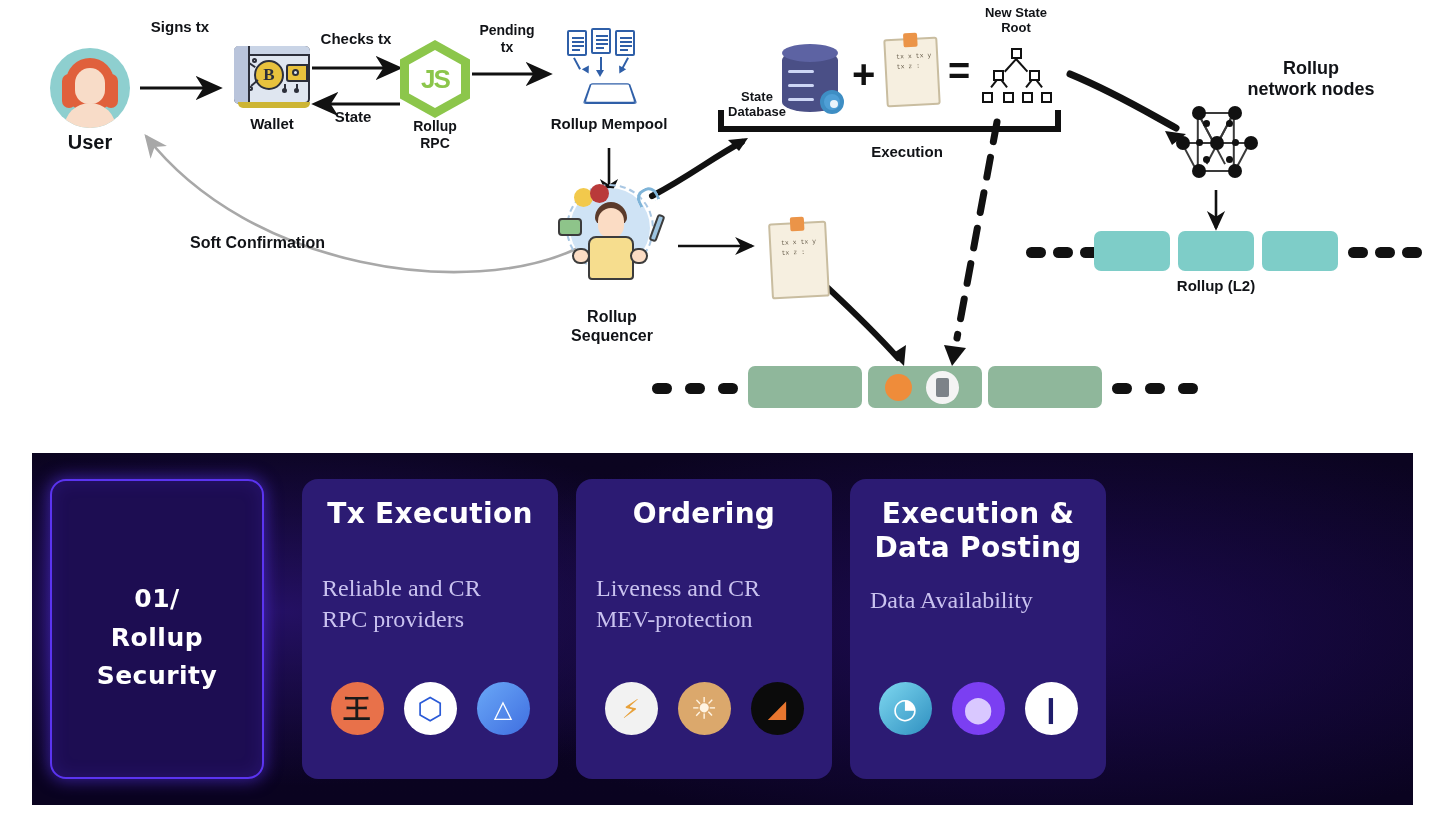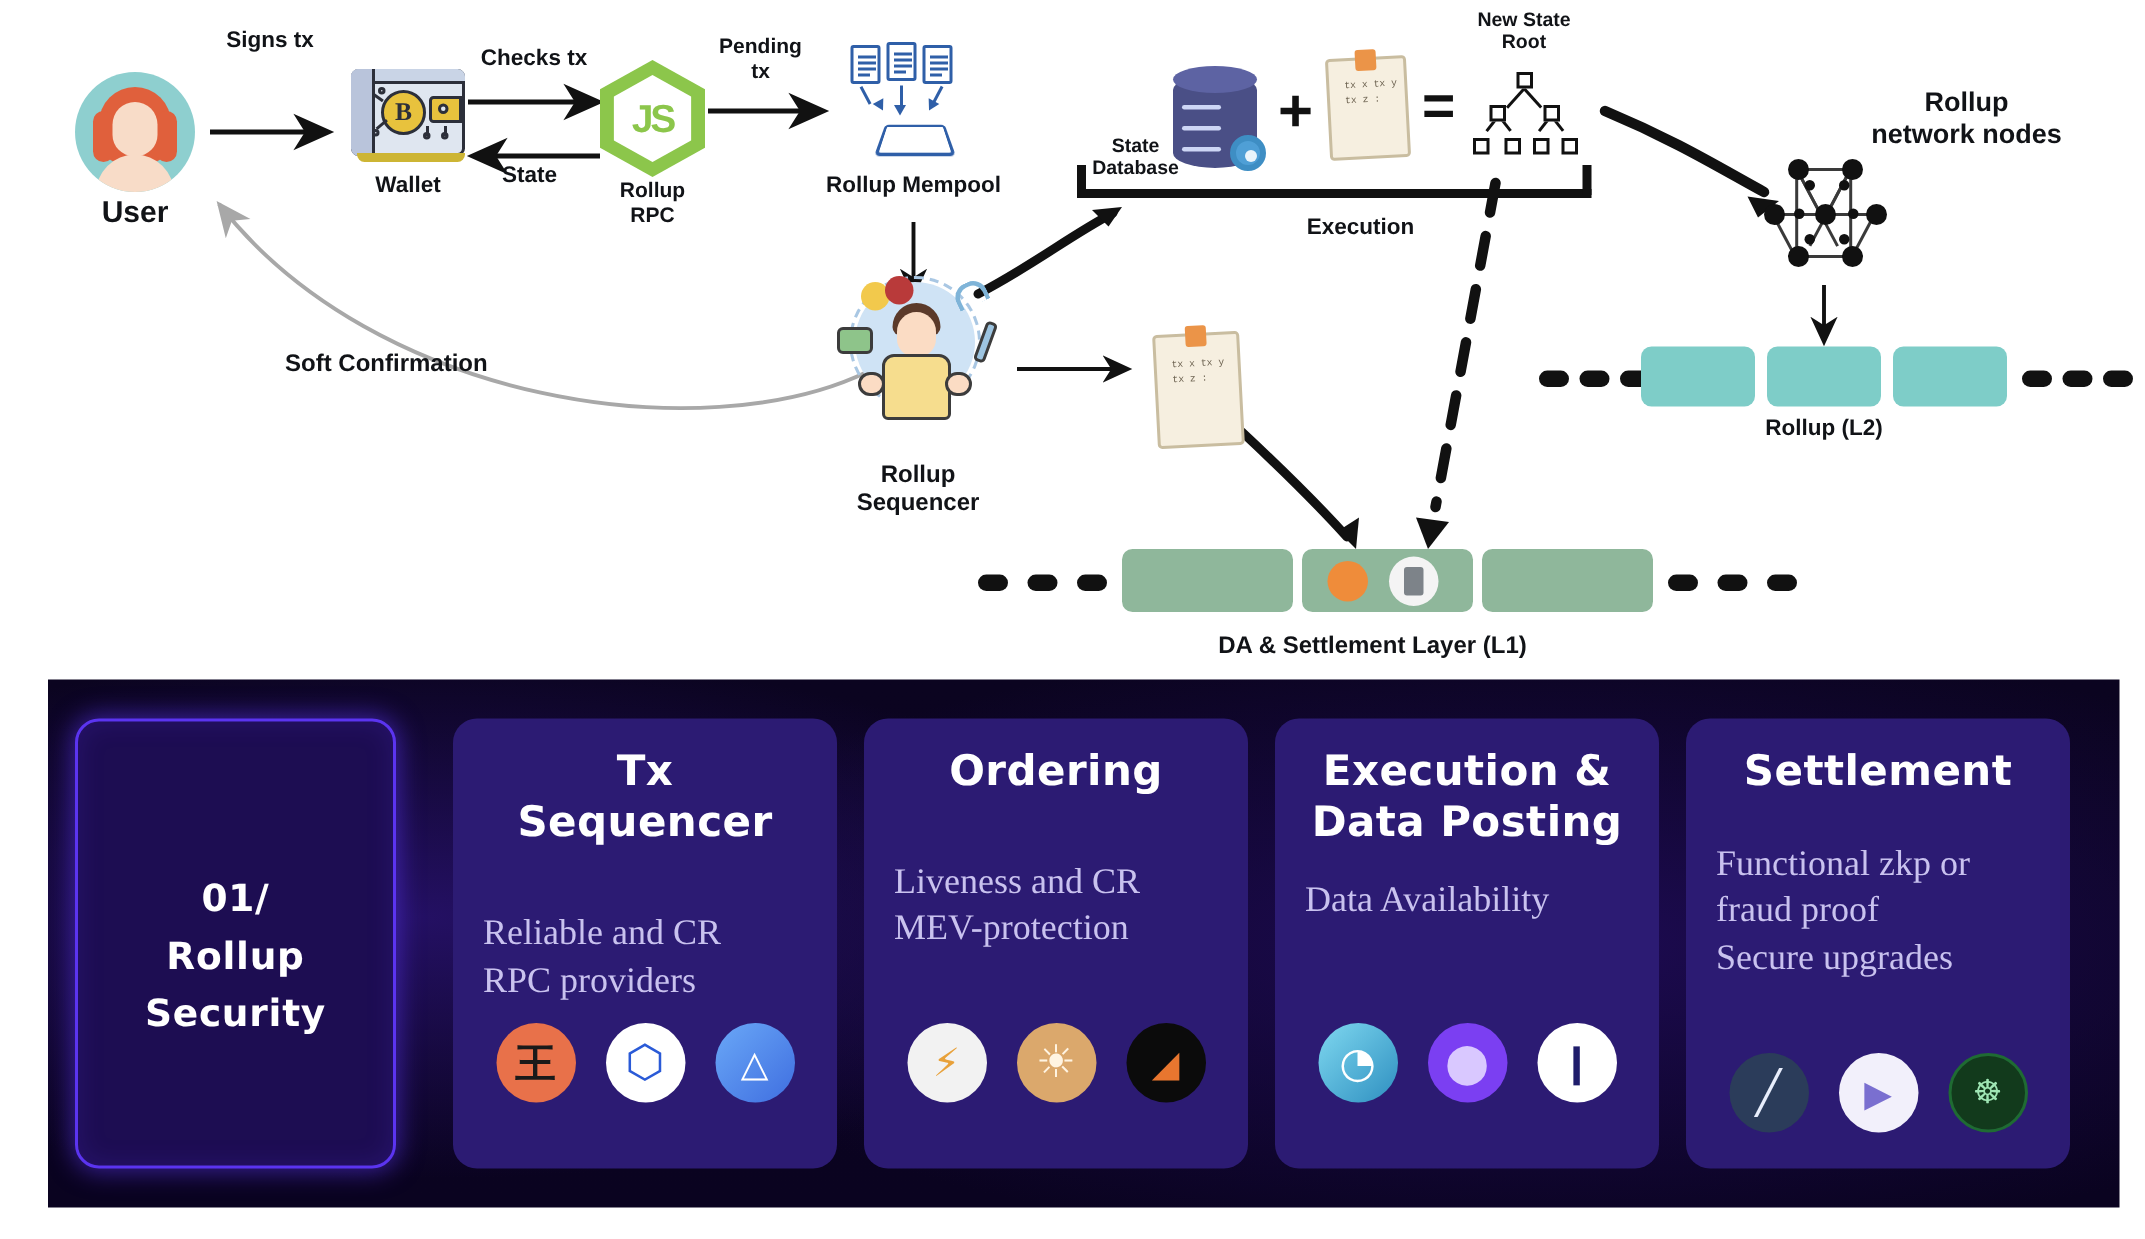--- a/index.html
+++ b/index.html
@@ -399,34 +399,33 @@
     <div class="blk" style="left:868px; top:366px; width:114px; height:42px; background:#8fb79b;">
       <div style="position:absolute; left:17px; top:8px; width:27px; height:27px; border-radius:50%; background:#ef8c3a;"></div>
       <div style="position:absolute; left:58px; top:5px; width:33px; height:33px; border-radius:50%; background:#f4f4f4; display:flex; align-items:center; justify-content:center;">
         <div style="width:13px; height:19px; background:#7d8389; border-radius:2px;"></div>
       </div>
     </div>
     <div class="blk" style="left:988px; top:366px; width:114px; height:42px; background:#8fb79b;"></div>
     <div class="dotdash" style="left:1112px; top:383px;"></div>
     <div class="dotdash" style="left:1145px; top:383px;"></div>
     <div class="dotdash" style="left:1178px; top:383px;"></div>
-    <div class="lbl" style="left:790px; top:422px; width:250px; font-size:16px;">DA &amp; Settlement Layer (L1)</div>
 
   </div>
 
   <div id="panel">
 
     <div class="card hero" style="left:18px; width:214px;">
       <div class="hero-title">01/
 Rollup
 Security</div>
     </div>
 
     <div class="card" style="left:270px; width:256px;">
-      <div class="card-title">Tx Sequencer</div>
+      <div class="card-title">Tx Execution</div>
       <div class="card-body" style="margin-top:42px;">Reliable and CR
 RPC providers</div>
       <div class="logos">
         <div class="logo" style="background:#e8714a;">
             <span class="gl" style="font-size:27px;color:#1a1a1a;">王</span>
           </div>
         <div class="logo" style="background:#ffffff;">
             <span class="gl" style="font-size:30px;color:#2a5ad7;">⬡</span>
           </div>
         <div class="logo" style="background:linear-gradient(135deg,#6aa8f7,#3f6ee0);">
@@ -462,32 +461,15 @@
           </div>
         <div class="logo" style="background:#7b3ff2;">
             <span class="gl" style="font-size:26px;color:#d9c8ff;">⬤</span>
           </div>
         <div class="logo" style="background:#ffffff;">
             <span class="gl" style="font-size:26px;color:#1f1d6b;">❙</span>
           </div>
       </div>
     </div>
 
-    <div class="card" style="left:1092px; width:256px;">
-      <div class="card-title">Settlement</div>
-      <div class="card-body" style="margin-top:30px;">Functional zkp or
-fraud proof
-Secure upgrades</div>
-      <div class="logos" style="bottom:24px;">
-        <div class="logo" style="background:#2b3c5a;">
-            <span class="gl" style="font-size:28px;color:#e8eefc;">╱</span>
-          </div>
-        <div class="logo" style="background:#f2f0fb;">
-            <span class="gl" style="font-size:24px;color:#7a6fd0;">▶</span>
-          </div>
-        <div class="logo" style="background:#123a1c; border:2px solid #1f6b33;">
-            <span class="gl" style="font-size:22px;color:#9fe6b4;">☸</span>
-          </div>
-      </div>
-    </div>
 
   </div>
 </div>
 
 </body></html>

